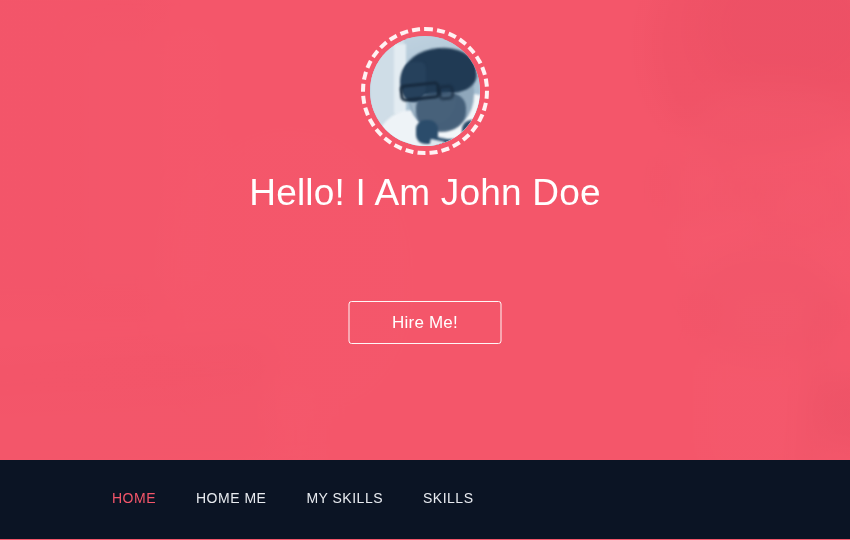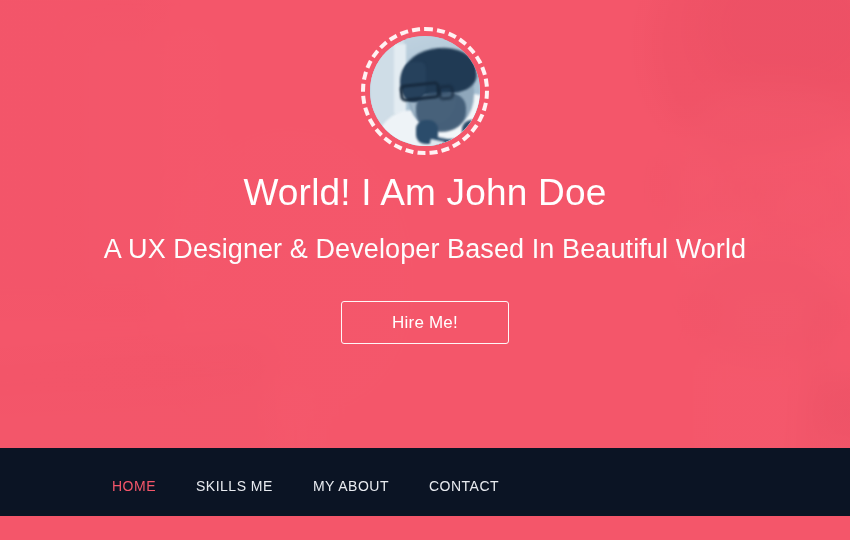--- a/index.html
+++ b/index.html
@@ -221,39 +221,39 @@
     letter-spacing:0.1px;
     line-height:1.2;
     white-space:nowrap;
   }
 
   .hire-btn {
     position:absolute;
     left:50%;
     transform:translateX(-50%);
     top:301px;
-    width:168px; height:43px;
+    width:153px; height:43px;
     line-height:41px;
     border:1px solid rgba(255,255,255,0.95);
     border-radius:3px;
     background:transparent;
     color:#ffffff;
     font-size:17px;
     font-weight:400;
     font-family:"Liberation Sans", sans-serif;
     letter-spacing:0.2px;
     cursor:pointer;
     text-align:center;
   }
 
   
   .navbar {
     position:absolute;
-    left:0; top:448px;
-    width:850px; height:68px;
+    left:0; top:460px;
+    width:850px; height:79px;
     background:#0b1424;
     z-index:10;
   }
   .nav-list {
     position:absolute;
     left:0; right:0;
     top:0;
     height:75px;
     display:flex;
     align-items:center;
@@ -322,31 +322,30 @@
           <div class="a-shape a-beard"></div>
           <div class="a-shape a-hpband"></div>
           <div class="a-shape a-hpcup"></div>
           <div class="a-shape a-hpcup2"></div>
           <div class="a-shape a-glass"></div>
           <div class="a-shape a-glass2"></div>
           <div class="a-shape a-collar"></div>
         </div>
       </div>
 
-      <h1 class="headline">World! I Am John Doe</h1>
-
-      <h2 class="subhead">A UX Designer &amp; Developer Based In Beautiful World</h2>
+      <h1 class="headline">Hello! I Am John Doe</h1>
+
 
       <button class="hire-btn">Hire Me!</button>
 
     </div>
   </section>
 
   <nav class="navbar">
     <ul class="nav-list">
       <li class="nav-item is-active nav-gap-1">HOME</li>
-      <li class="nav-item nav-gap-2">SKILLS ME</li>
-      <li class="nav-item nav-gap-3">MY ABOUT</li>
-      <li class="nav-item">CONTACT</li>
+      <li class="nav-item nav-gap-2">HOME ME</li>
+      <li class="nav-item nav-gap-3">MY SKILLS</li>
+      <li class="nav-item">SKILLS</li>
     </ul>
   </nav>
 
 </div>
 
 </body></html>

